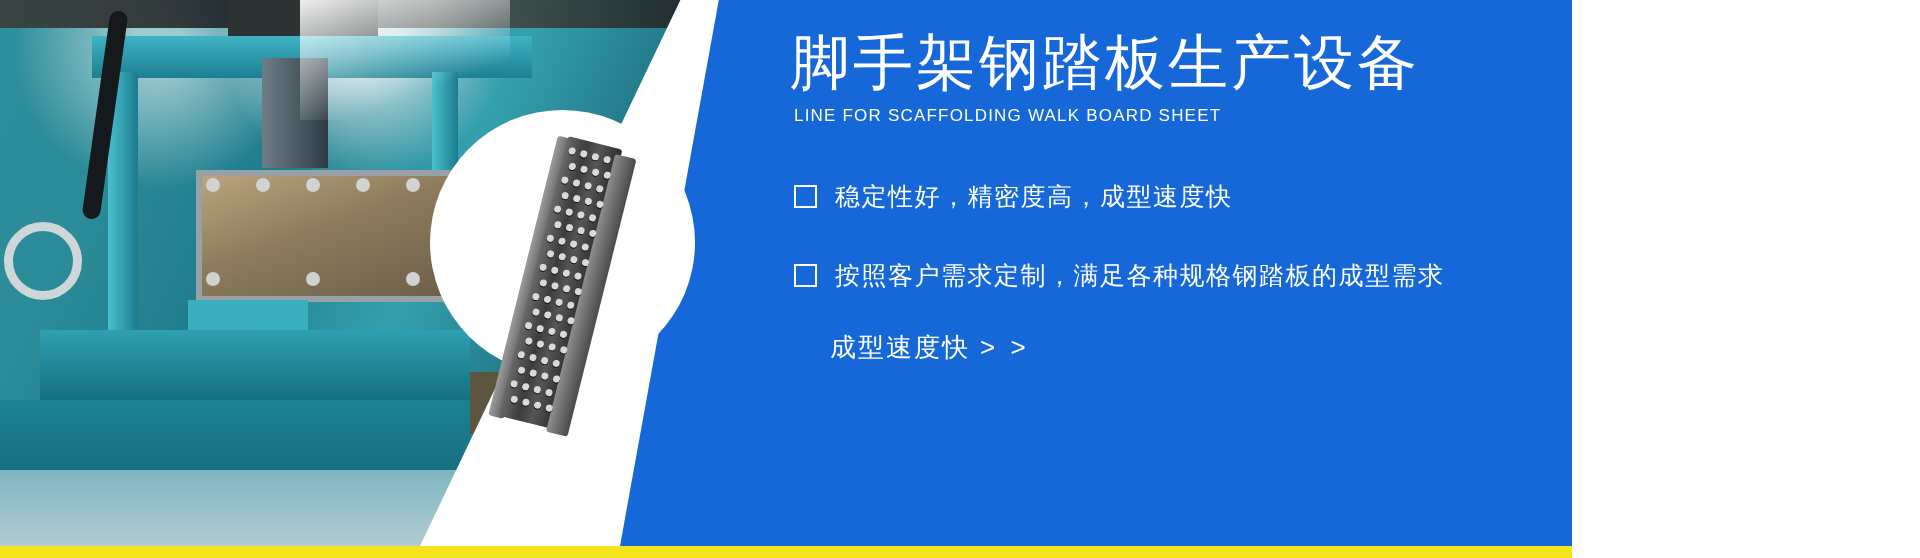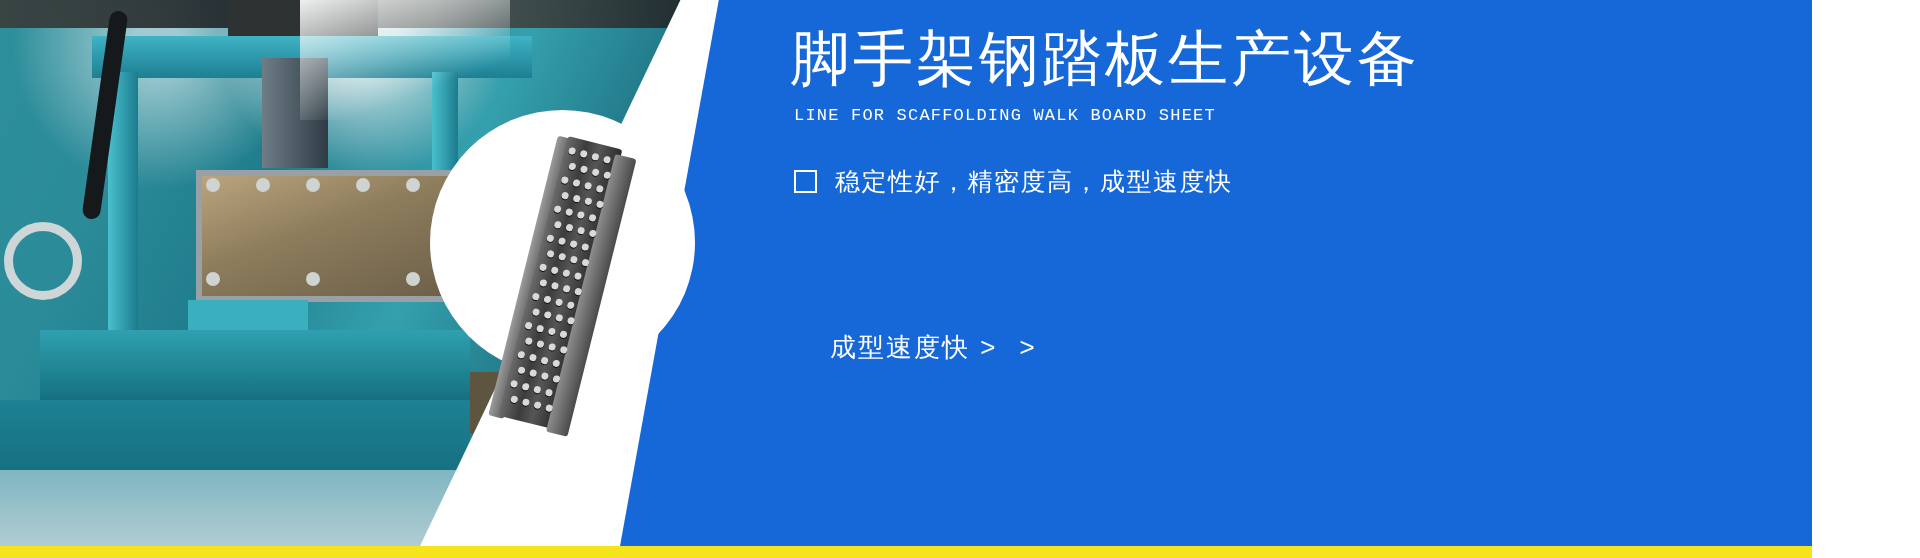--- a/index.html
+++ b/index.html
@@ -1,23 +1,22 @@
 <!DOCTYPE html>
 <html><head>
 <meta charset="utf-8">
 <style>
   html,body{margin:0;padding:0;background:#fff;}
   body{font-family:"Liberation Sans","DejaVu Sans",sans-serif;}
 
   .banner{
     position:relative;
-    width:1812px;height:558px;
+    width:1572px;height:558px;
     overflow:hidden;
     background:#1668d8;
-    font-family:Liberation Mono, monospace;
   }
 
   
   .bg-blue{
     position:absolute;inset:0;
     background:#1668d8;
   }
 
   
   .bottom-strip{
@@ -109,21 +108,21 @@
   .title{
     position:absolute;left:0px;top:30px;
     font-size:60px;line-height:1.1;letter-spacing:3px;
     font-weight:400;color:#ffffff;white-space:nowrap;
   }
   .subtitle{
     position:absolute;left:4px;top:106px;
     font-size:17px;letter-spacing:1.2px;color:#ffffff;
     white-space:nowrap;font-weight:400;
   }
-  .bullets{position:absolute;left:4px;top:165px;width:1080px;}
+  .bullets{position:absolute;left:4px;top:180px;width:1080px;}
   .bullet{
     display:flex;align-items:center;gap:18px;
     margin-bottom:46px;
   }
   .bullet-marker{
     width:19px;height:19px;border:2px solid #ffffff;flex:0 0 auto;
   }
   .bullet-text{
     font-size:25px;letter-spacing:1.5px;color:#ffffff;white-space:nowrap;
   }
@@ -258,20 +257,24 @@
 
     <div class="title">脚手架钢踏板生产设备</div>
 
     <div class="subtitle">LINE FOR SCAFFOLDING WALK BOARD SHEET</div>
 
     <div class="bullets">
       <div class="bullet">
         <span class="bullet-marker"></span>
         <span class="bullet-text">稳定性好，精密度高，成型速度快</span>
       </div>
+      <div class="bullet">
+        <span class="bullet-marker"></span>
+        <span class="bullet-text">按照客户需求定制，满足各种规格钢踏板的成型需求</span>
+      </div>
     </div>
 
     <div class="cta">
       <span>成型速度快</span><span class="arrows">&gt; &gt;</span>
     </div>
 
   </div>
 
   <div class="bottom-strip"></div>
 </div>

